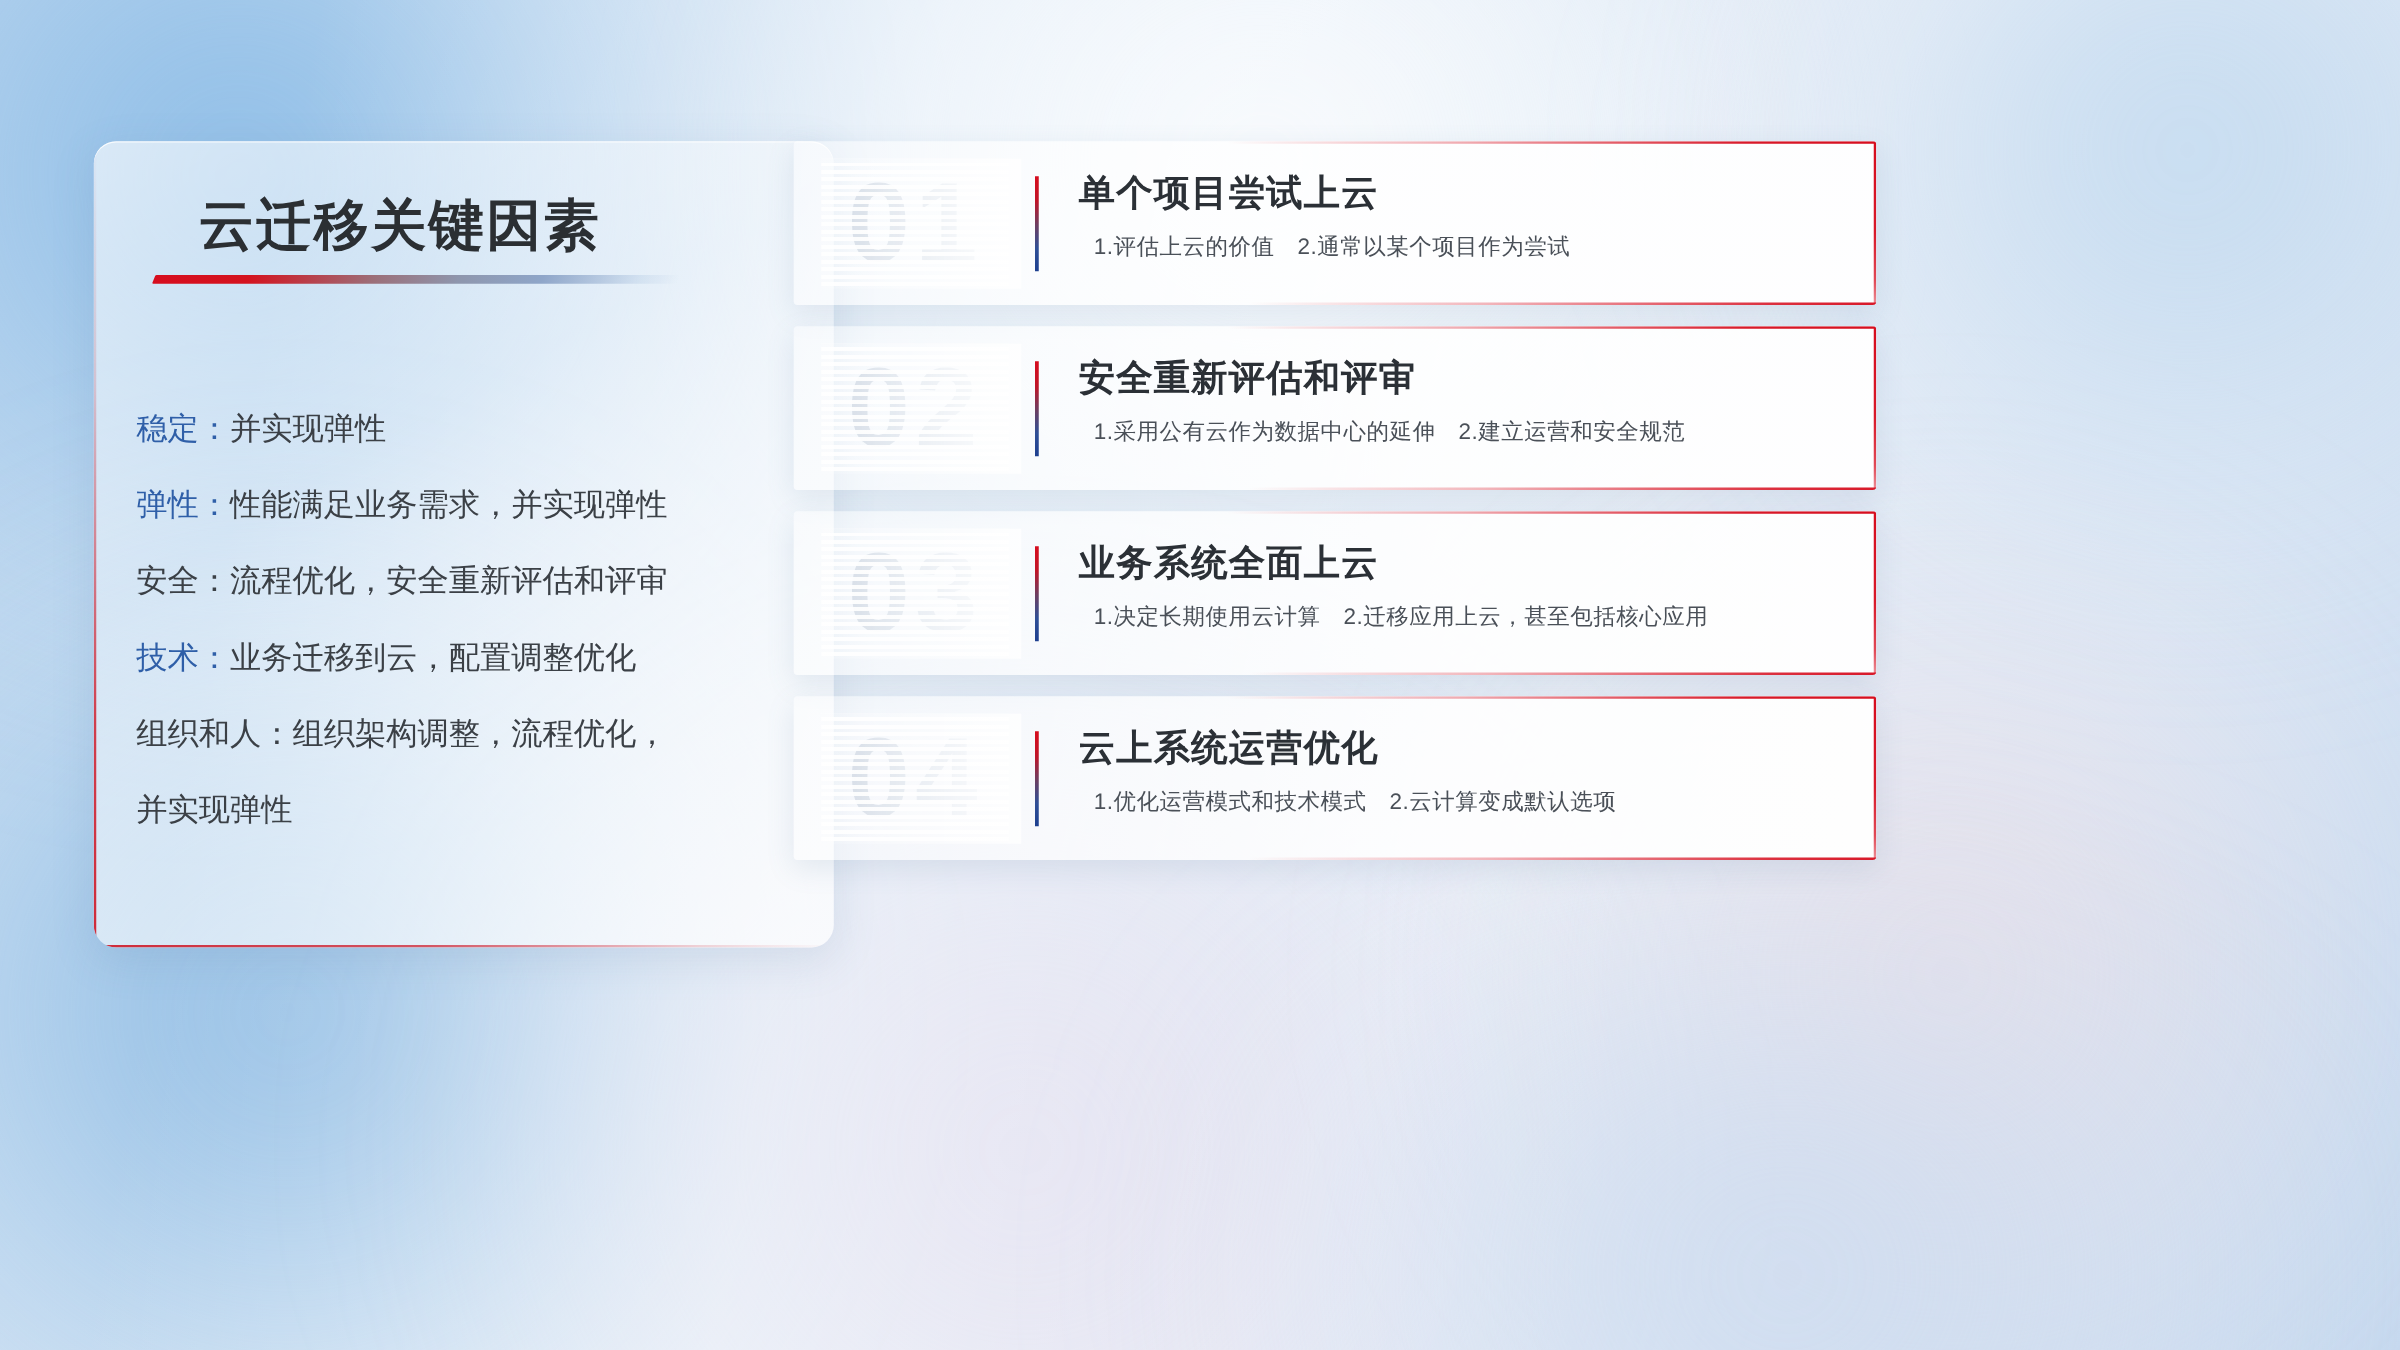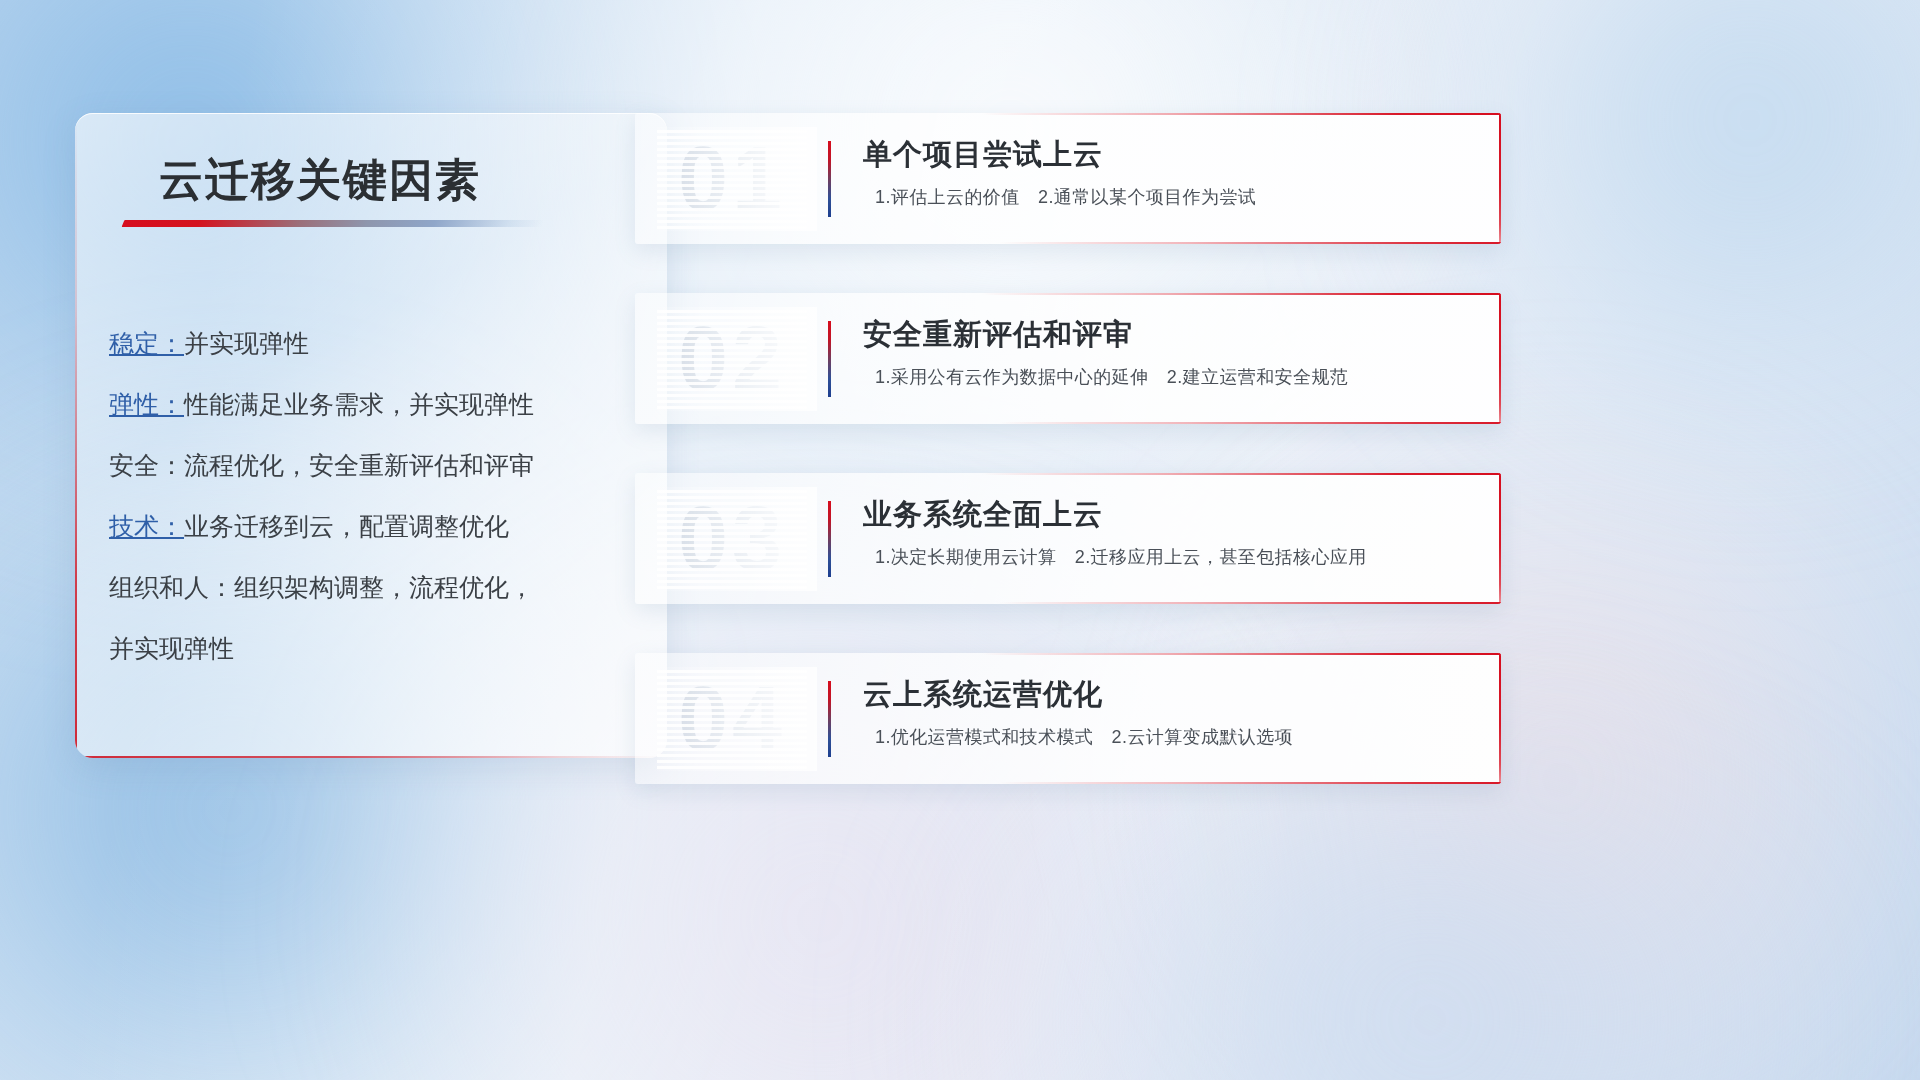--- a/index.html
+++ b/index.html
@@ -53,28 +53,28 @@
     position:absolute;left:48px;top:107px;width:420px;height:7px;
     background:linear-gradient(to right,#d60d1e 0%,#d4131f 18%,#9b6f79 42%,#8e96ad 58%,#8fa6c9 74%,rgba(150,180,215,.25) 92%,rgba(150,180,215,0) 100%);
     transform:skewX(-22deg);
     border-radius:1px;
   }
   #factor-list{position:absolute;left:34px;top:200px;right:22px;}
   .factor-row{
     font-size:25px;line-height:61px;color:#3b4046;white-space:nowrap;
   }
   .factor-label{font-weight:normal;}
-  .factor-label.blue{color:#2f5fa8;text-decoration:underline;}
+  .factor-label.blue{color:#2f5fa8;}
   .factor-label.dark{color:#3b4046;}
   .factor-text{color:#3b4046;}
 
   
   #cards{position:absolute;left:635px;top:113px;width:866px;}
   .card{
-    position:relative;height:131px;margin-bottom:49px;
+    position:relative;height:131px;margin-bottom:17px;
     border-radius:3px;
     background:linear-gradient(105deg,rgba(255,255,255,.42) 0%,rgba(255,255,255,.70) 26%,rgba(255,255,255,.90) 58%,rgba(255,255,255,.97) 100%);
     box-shadow:0 7px 22px rgba(92,124,164,.14);
     overflow:hidden;
   }
   .card-edge-top{
     position:absolute;left:0;right:0;top:0;height:2px;
     background:linear-gradient(to right,rgba(214,13,30,0) 0%,rgba(214,13,30,0) 40%,rgba(214,13,30,.35) 62%,rgba(214,13,30,.95) 88%,rgba(214,13,30,1) 100%);
   }
   .card-edge-right{

